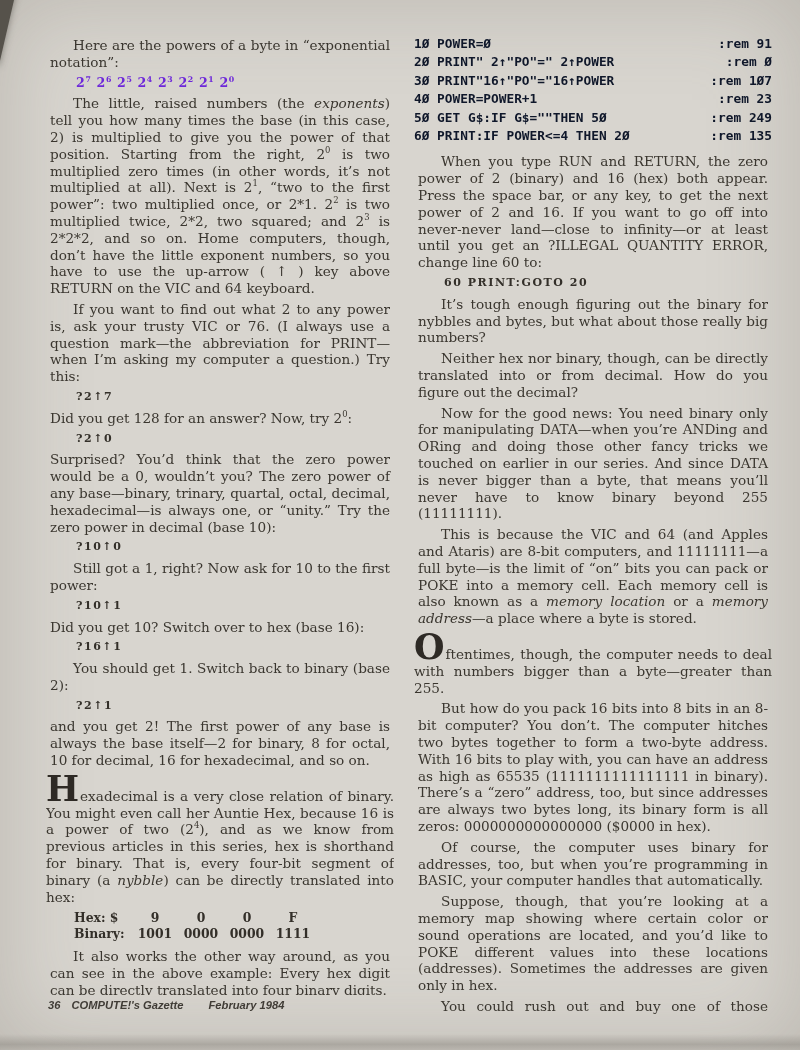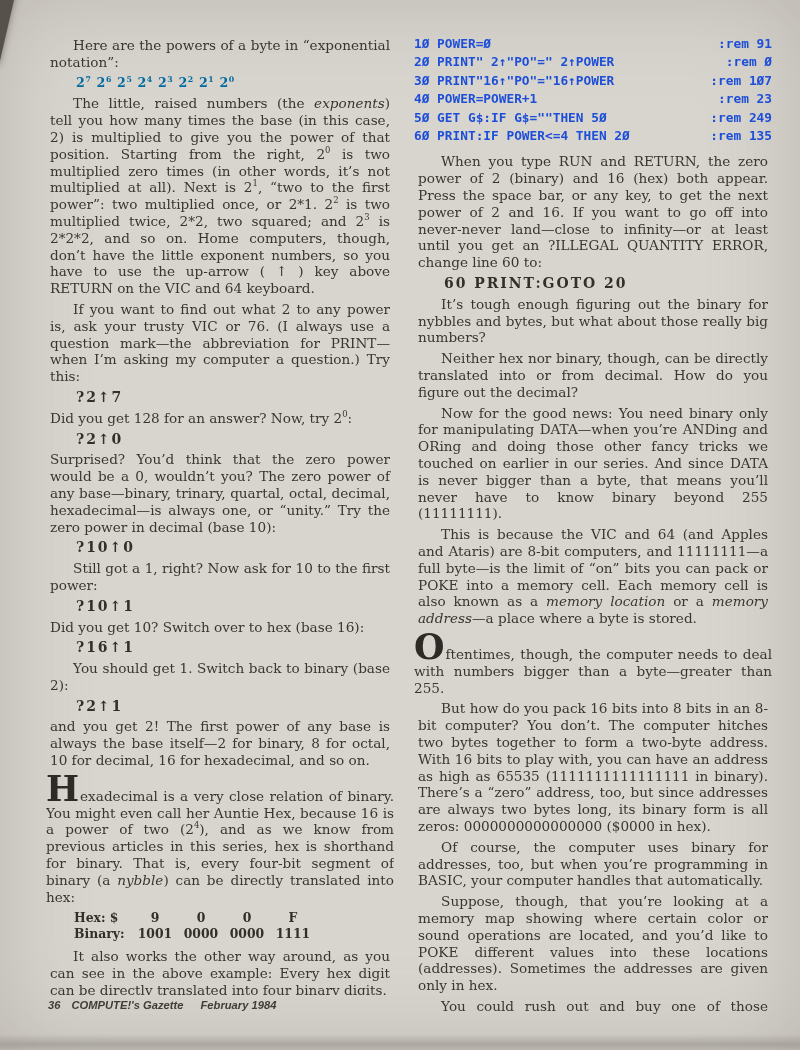--- a/index.html
+++ b/index.html
@@ -35,54 +35,54 @@
   .col-left{left:46px;width:348px;height:962px;}
   .col-right{left:414px;width:358px;height:982px;}
   p.para{margin:4px;text-indent:1.7em;}
   p.para.noindent{text-indent:0;}
   p.cappara{margin:19px 0 0 0;text-indent:0;}
   .cap{
     font-size:35px;line-height:0;font-weight:700;
     color:#2e2a25;letter-spacing:1px;
   }
   .codeline{
-    font-weight:700;font-size:14px;
+    font-weight:700;font-size:11px;
     margin:3px 0 3px 30px;
     letter-spacing:.14em;
     text-align:left;text-indent:0;
     color:#332f29;
   }
   .exps{
     font-weight:700;font-size:12.6px;
     margin:4px 0 4px 30px;letter-spacing:.05em;
-    text-align:left;color:#0369a1;
+    text-align:left;color:#6d28d9;
   }
   sup{font-size:62%;line-height:0;}
   .listing{
     margin:2px 0 8px 0;
     font-family:"DejaVu Sans Mono", monospace;
     font-weight:700;font-size:12.8px;line-height:18.4px;
-    color:#1d4ed8;
+    color:#0f172a;
   }
   .listing .lrow{display:flex;justify-content:space-between;white-space:pre;}
   .hextable{
     font-weight:700;font-size:12.4px;line-height:16px;
     margin:5px 0 6px 28px;color:#332f29;text-align:left;
   }
   .hextable .trow{display:grid;grid-template-columns:58px 46px 46px 46px 46px;}
   .hextable .cell{text-align:center;}
   .hextable .label{text-align:left;}
   .footer{
     position:absolute;left:48px;top:999px;
     font-family:"Liberation Sans", sans-serif;
     font-size:11.2px;color:#403c36;
     white-space:nowrap;
   }
   .footer .pgnum{font-style:italic;font-weight:700;margin-right:11px;}
-  .footer .mag{font-style:italic;font-weight:700;margin-right:17px;}
+  .footer .mag{font-style:italic;font-weight:700;margin-right:25px;}
   .footer .issue{font-style:italic;font-weight:700;}
 </style>
 </head>
 <body>
 
 <div class="page">
   <div class="corner-mark"></div>
 
   <div class="col col-left" id="col-left">
       <p class="para">Here are the powers of a byte in “exponential notation”:</p>

